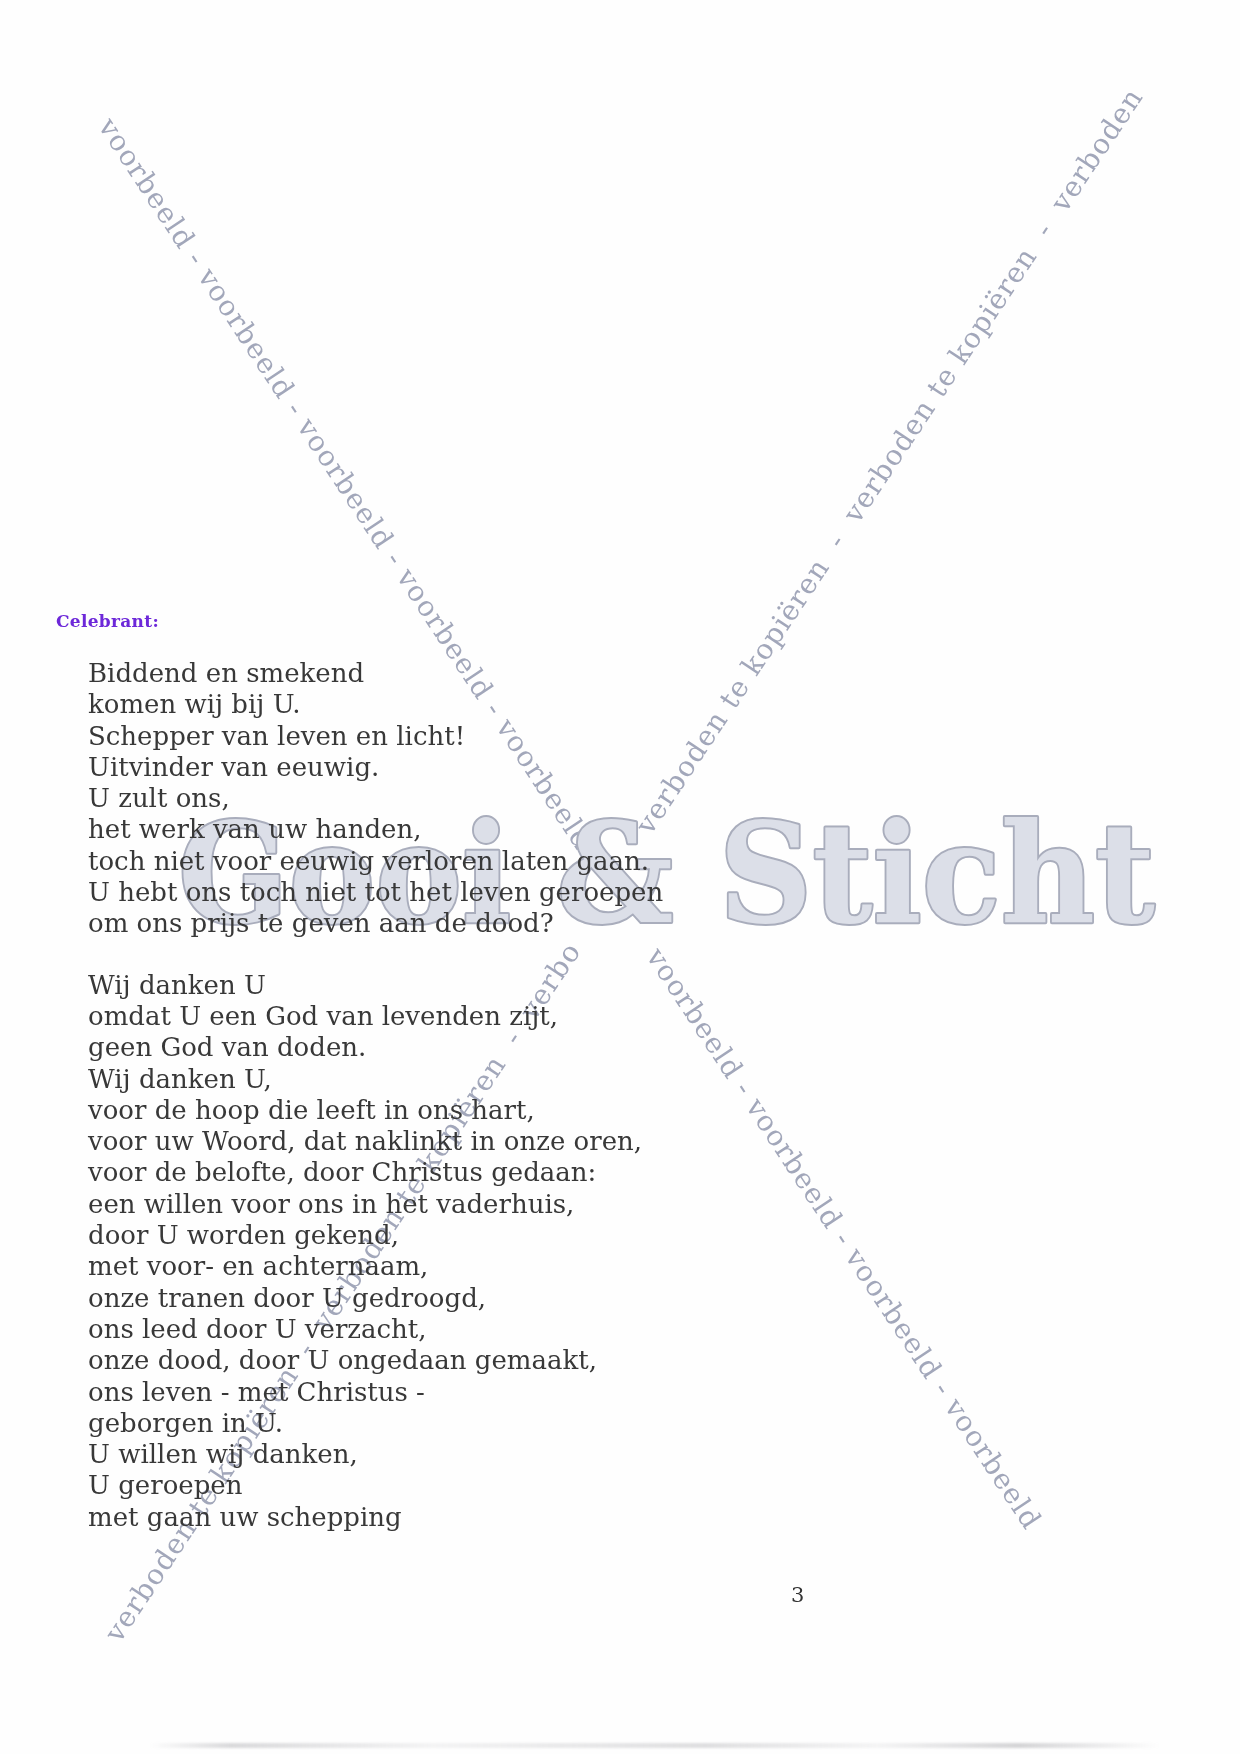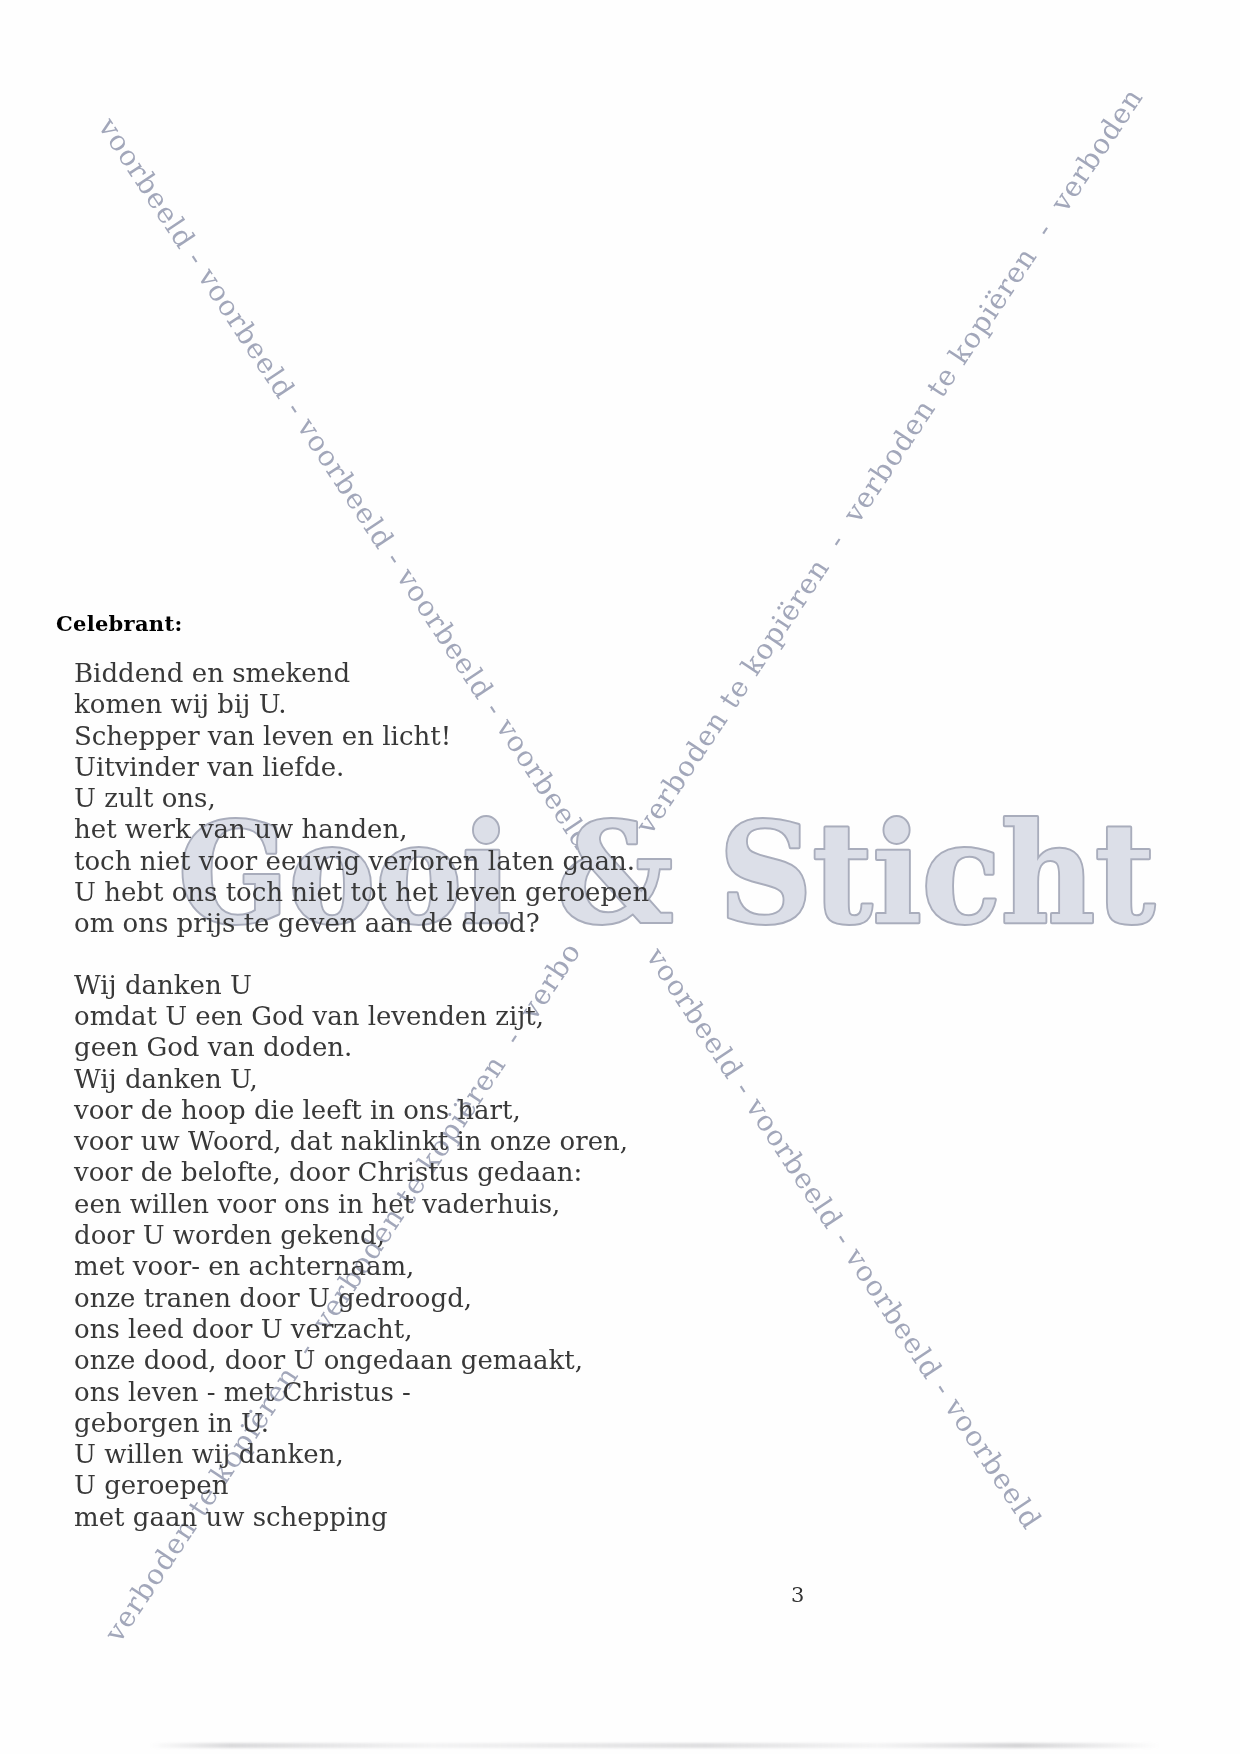--- a/index.html
+++ b/index.html
@@ -49,28 +49,28 @@
     stroke-width: 4px;
     paint-order: stroke;
     stroke-linejoin: round;
   }
 
   
   .speaker {
     position: absolute;
     left: 56px;
     top: 611px;
-    font-size: 21px;
+    font-size: 17px;
     font-weight: bold;
-    color: #000000;
+    color: #6d28d9;
     letter-spacing: 0.3px;
   }
   .poem {
     position: absolute;
-    left: 74px;
+    left: 88px;
     top: 658px;
     font-size: 26px;
     color: #383838;
   }
   .stanza { margin: 0 0 30px 0; }
   .poem-line {
     height: 31.3px;
     line-height: 31.3px;
     white-space: pre;
   }
@@ -117,21 +117,21 @@
     <text x="178" y="922" textLength="977" lengthAdjust="spacingAndGlyphs">Gooi &amp; Sticht</text>
   </svg>
 
   <div class="speaker">Celebrant:</div>
 
   <div class="poem" id="poem">
       <div class="stanza">
         <div class="poem-line">Biddend en smekend</div>
         <div class="poem-line">komen wij bij U.</div>
         <div class="poem-line">Schepper van leven en licht!</div>
-        <div class="poem-line">Uitvinder van liefde.</div>
+        <div class="poem-line">Uitvinder van eeuwig.</div>
         <div class="poem-line">U zult ons,</div>
         <div class="poem-line">het werk van uw handen,</div>
         <div class="poem-line">toch niet voor eeuwig verloren laten gaan.</div>
         <div class="poem-line">U hebt ons toch niet tot het leven geroepen</div>
         <div class="poem-line">om ons prijs te geven aan de dood?</div>
       </div>
       <div class="stanza">
         <div class="poem-line">Wij danken U</div>
         <div class="poem-line">omdat U een God van levenden zijt,</div>
         <div class="poem-line">geen God van doden.</div>

